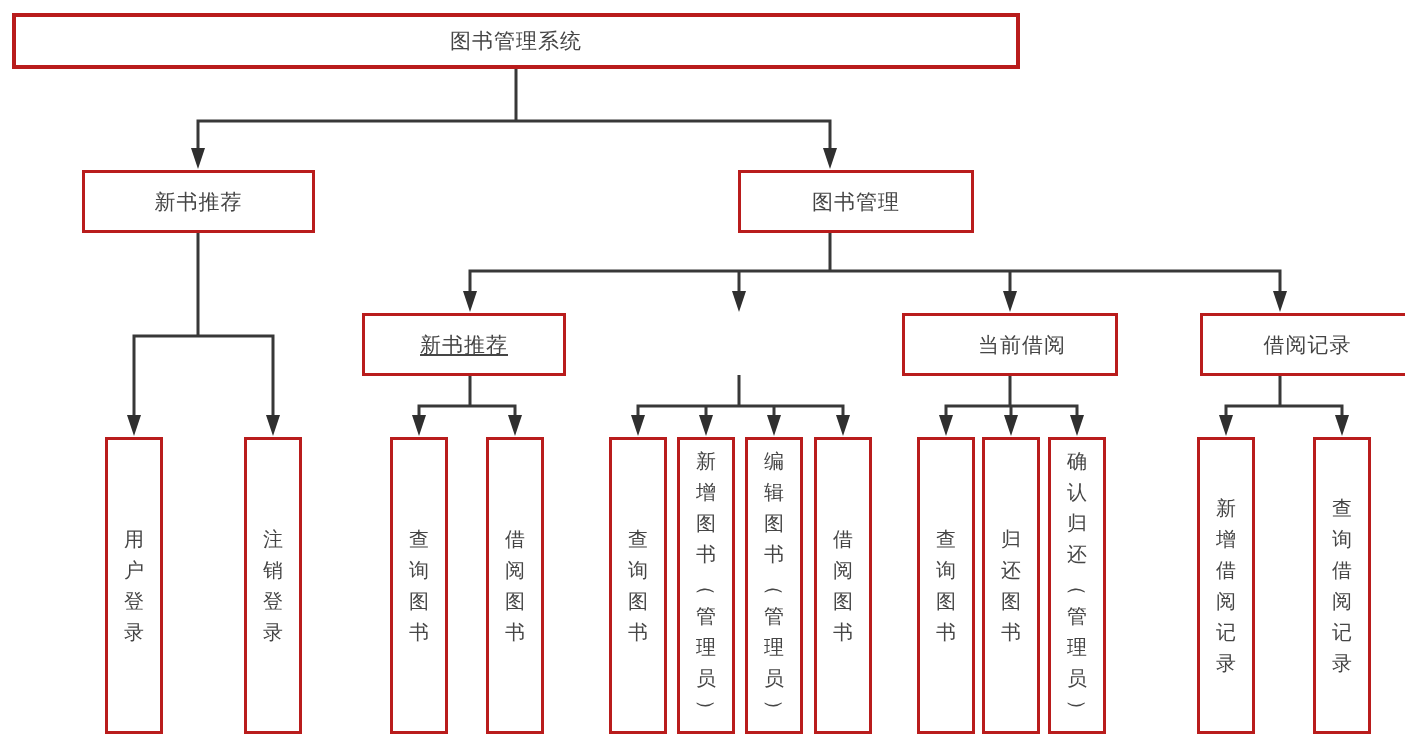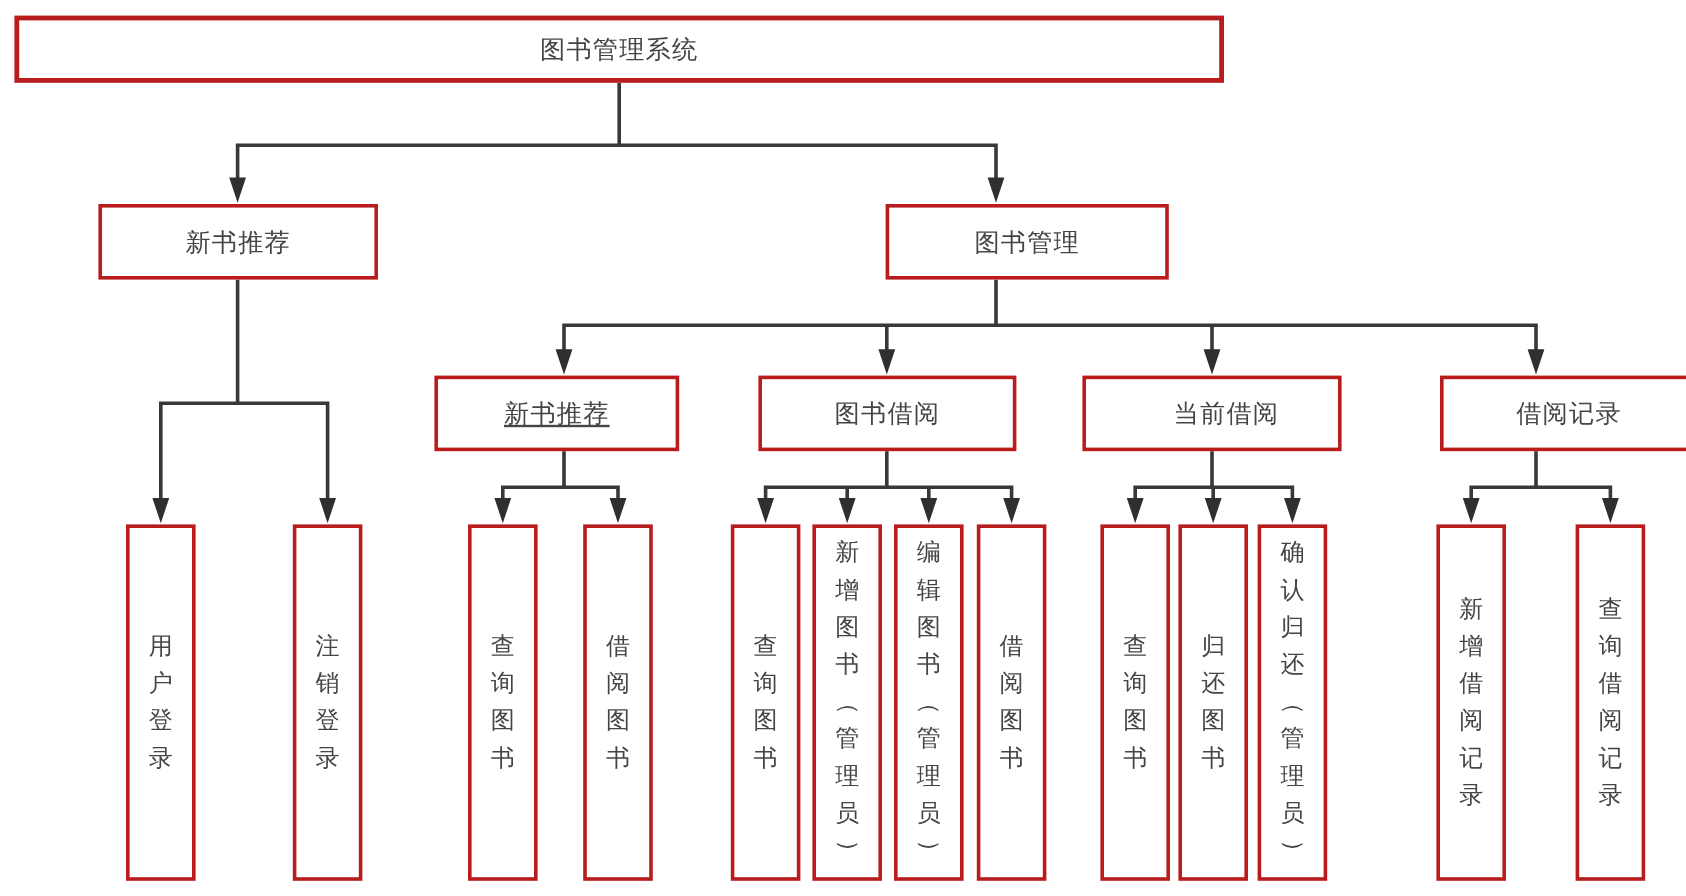--- a/index.html
+++ b/index.html
@@ -149,21 +149,20 @@
       <polygon points="1335,415 1349,415 1342,436"></polygon>
     </g>
   </svg>
 
   <div class="node h root">图书管理系统</div>
 
   <div class="node h n-userlogin">新书推荐</div>
   <div class="node h n-bookmgmt">图书管理</div>
 
   <div class="node h n-newbook">新书推荐</div>
-  <div class="node h n-bookborrow">图书借阅</div>
   <div class="node h n-curborrow">当前借阅</div>
   <div class="node h n-borrowrec">借阅记录</div>
 
   <div class="node leaf lf-a1">
       <span class="vchar">用</span>
       <span class="vchar">户</span>
       <span class="vchar">登</span>
       <span class="vchar">录</span>
     </div>
   <div class="node leaf lf-a2">

